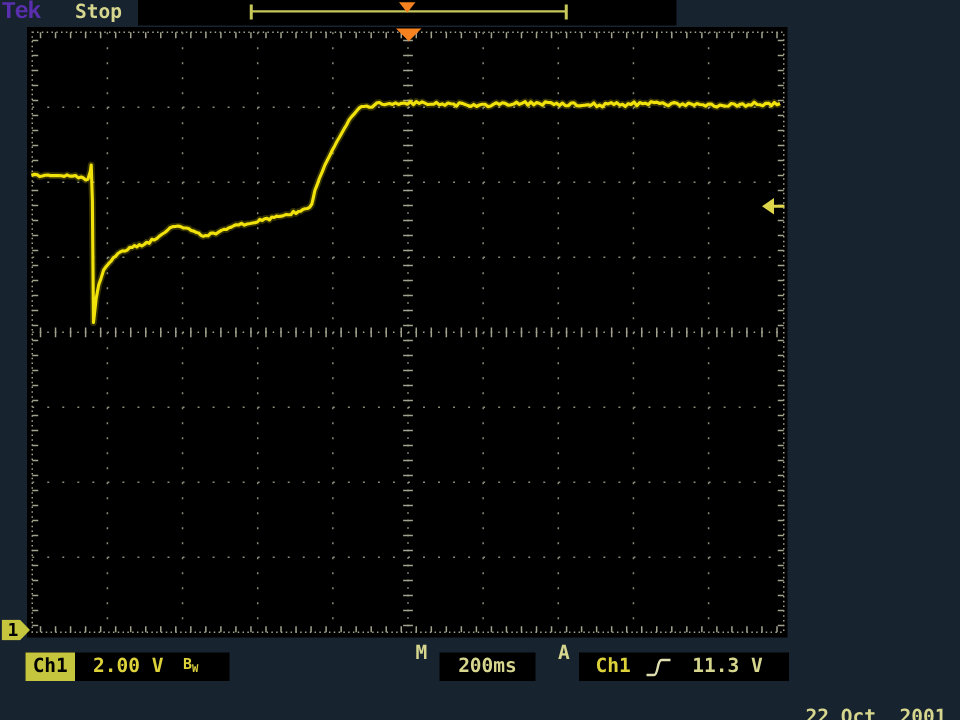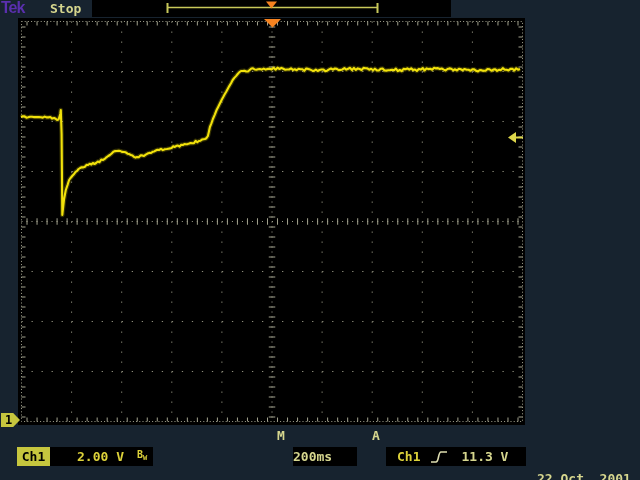--- a/index.html
+++ b/index.html
@@ -6,33 +6,33 @@
   #screen{
     position:relative;width:640px;height:480px;overflow:hidden;
     background:var(--background,#17232f);
     font-family:"DejaVu Sans Mono","Liberation Mono",monospace;
     font-weight:bold;
     -webkit-font-smoothing:none;
   }
   .top-strip{position:absolute;left:92px;top:0;width:359px;height:17px;background:var(--screen,#000);z-index:1;}
   #gfx{position:absolute;left:0;top:0;width:640px;height:480px;z-index:2;}
   .logo{position:absolute;left:1px;top:-1px;z-index:3;
-    font-family:Liberation Sans, sans-serif;font-size:16px;
+    font-family:Liberation Mono, monospace;font-size:16px;
     color:var(--logo,#5a2fae);letter-spacing:-1px;}
   .stop{position:absolute;left:50px;top:1px;z-index:3;font-size:13px;color:var(--text,#d6d68e);}
-  .readout-box{position:absolute;top:447px;height:19px;background:var(--screen,#000);display:flex;align-items:center;z-index:3;}
+  .readout-box{position:absolute;top:435px;height:19px;background:var(--screen,#000);display:flex;align-items:center;z-index:3;}
   #ch1box{left:17px;width:136px;}
   .ch1badge{width:33px;height:19px;background:var(--badge,#c6c63e);color:#000;font-size:13px;
     display:flex;align-items:center;justify-content:center;flex:none;}
-  .ch1scale{color:var(--chtext,#ddd23a);font-size:13px;margin-left:27px;white-space:pre;}
+  .ch1scale{color:var(--chtext,#ddd23a);font-size:13px;margin-left:12px;white-space:pre;}
   .bw{color:var(--chtext,#ddd23a);font-size:10px;margin-left:13px;line-height:10px;}
   .bw .sub{font-size:7px;vertical-align:-2px;}
   .bar-label{position:absolute;top:428px;font-size:13px;color:var(--text,#d6d68e);z-index:3;}
   #mlabel{left:277px;}
-  #mbox{left:293px;width:64px;justify-content:flex-start;color:var(--text,#d6d68e);font-size:13px;}
+  #mbox{left:293px;width:64px;justify-content:center;color:var(--text,#d6d68e);font-size:13px;}
   #alabel{left:372px;}
   #trigbox{left:386px;width:140px;}
   .trigch{color:var(--chtext,#ddd23a);font-size:13px;margin-left:11px;}
   .slope{margin-left:10px;display:flex;align-items:center;}
   .triglevel{color:var(--text,#d6d68e);font-size:13px;margin-left:13px;white-space:pre;}
   .datetime{position:absolute;left:537px;top:446px;z-index:3;color:var(--text,#d6d68e);
     font-size:13px;line-height:13px;white-space:pre;}
   .datetime div{margin-bottom:1px;}
   .chmarker{position:absolute;left:1px;top:413px;width:19px;height:14px;z-index:4;
     background:var(--badge,#c6c63e);

